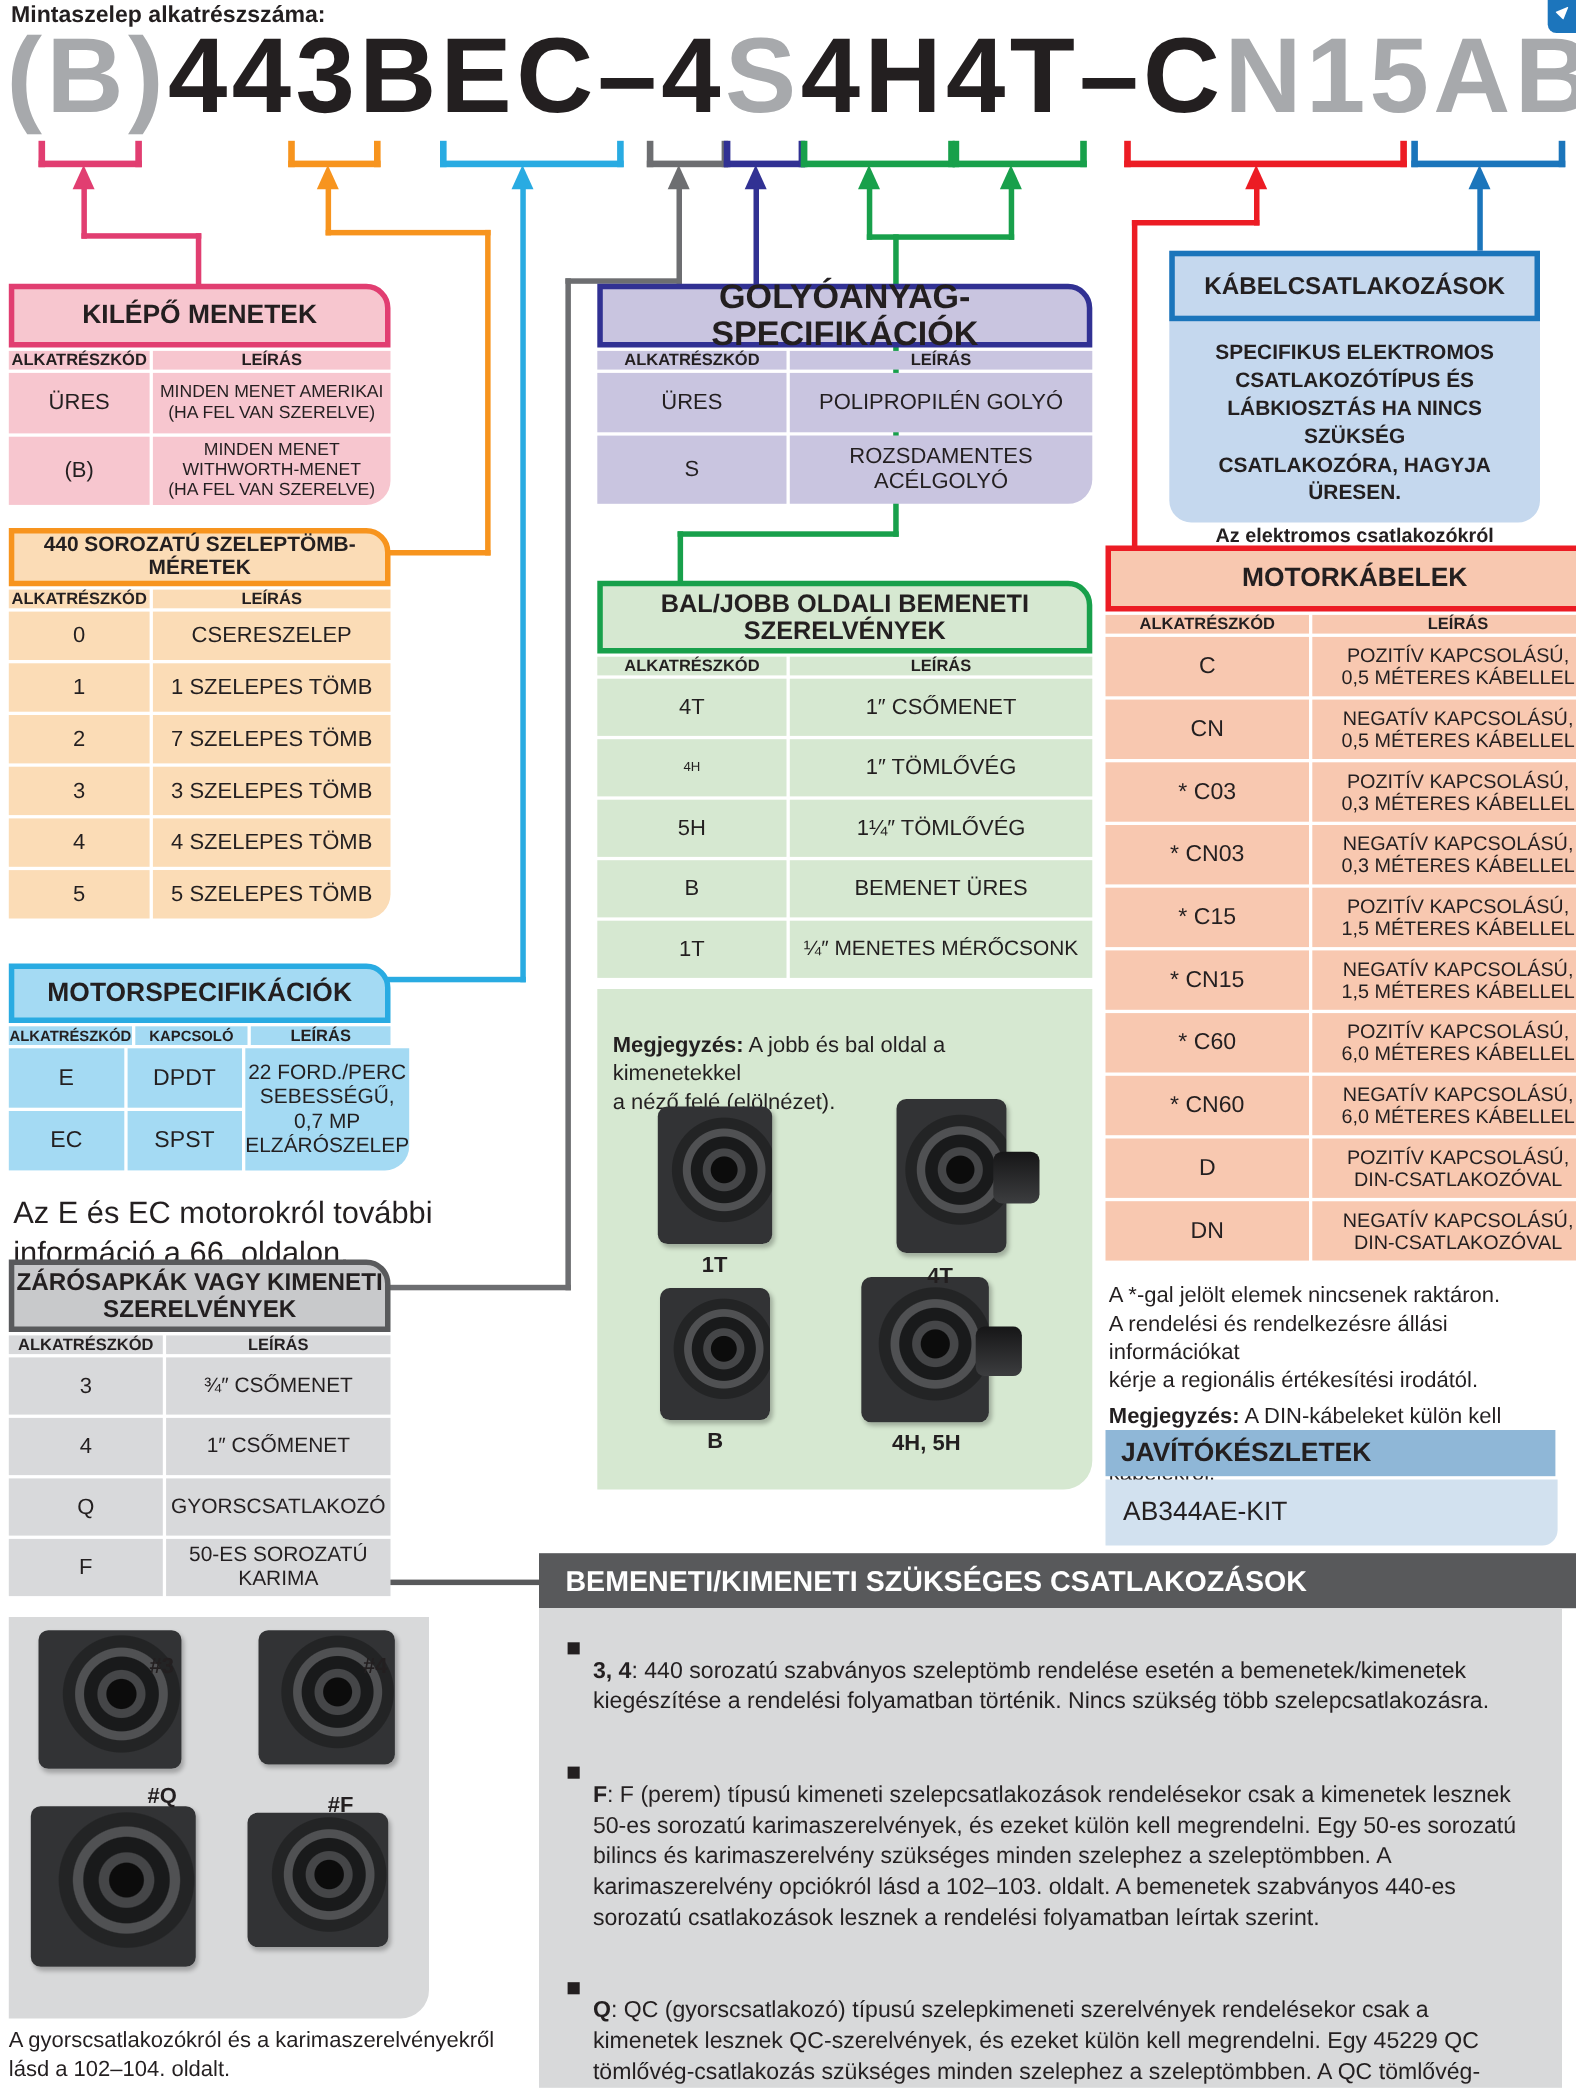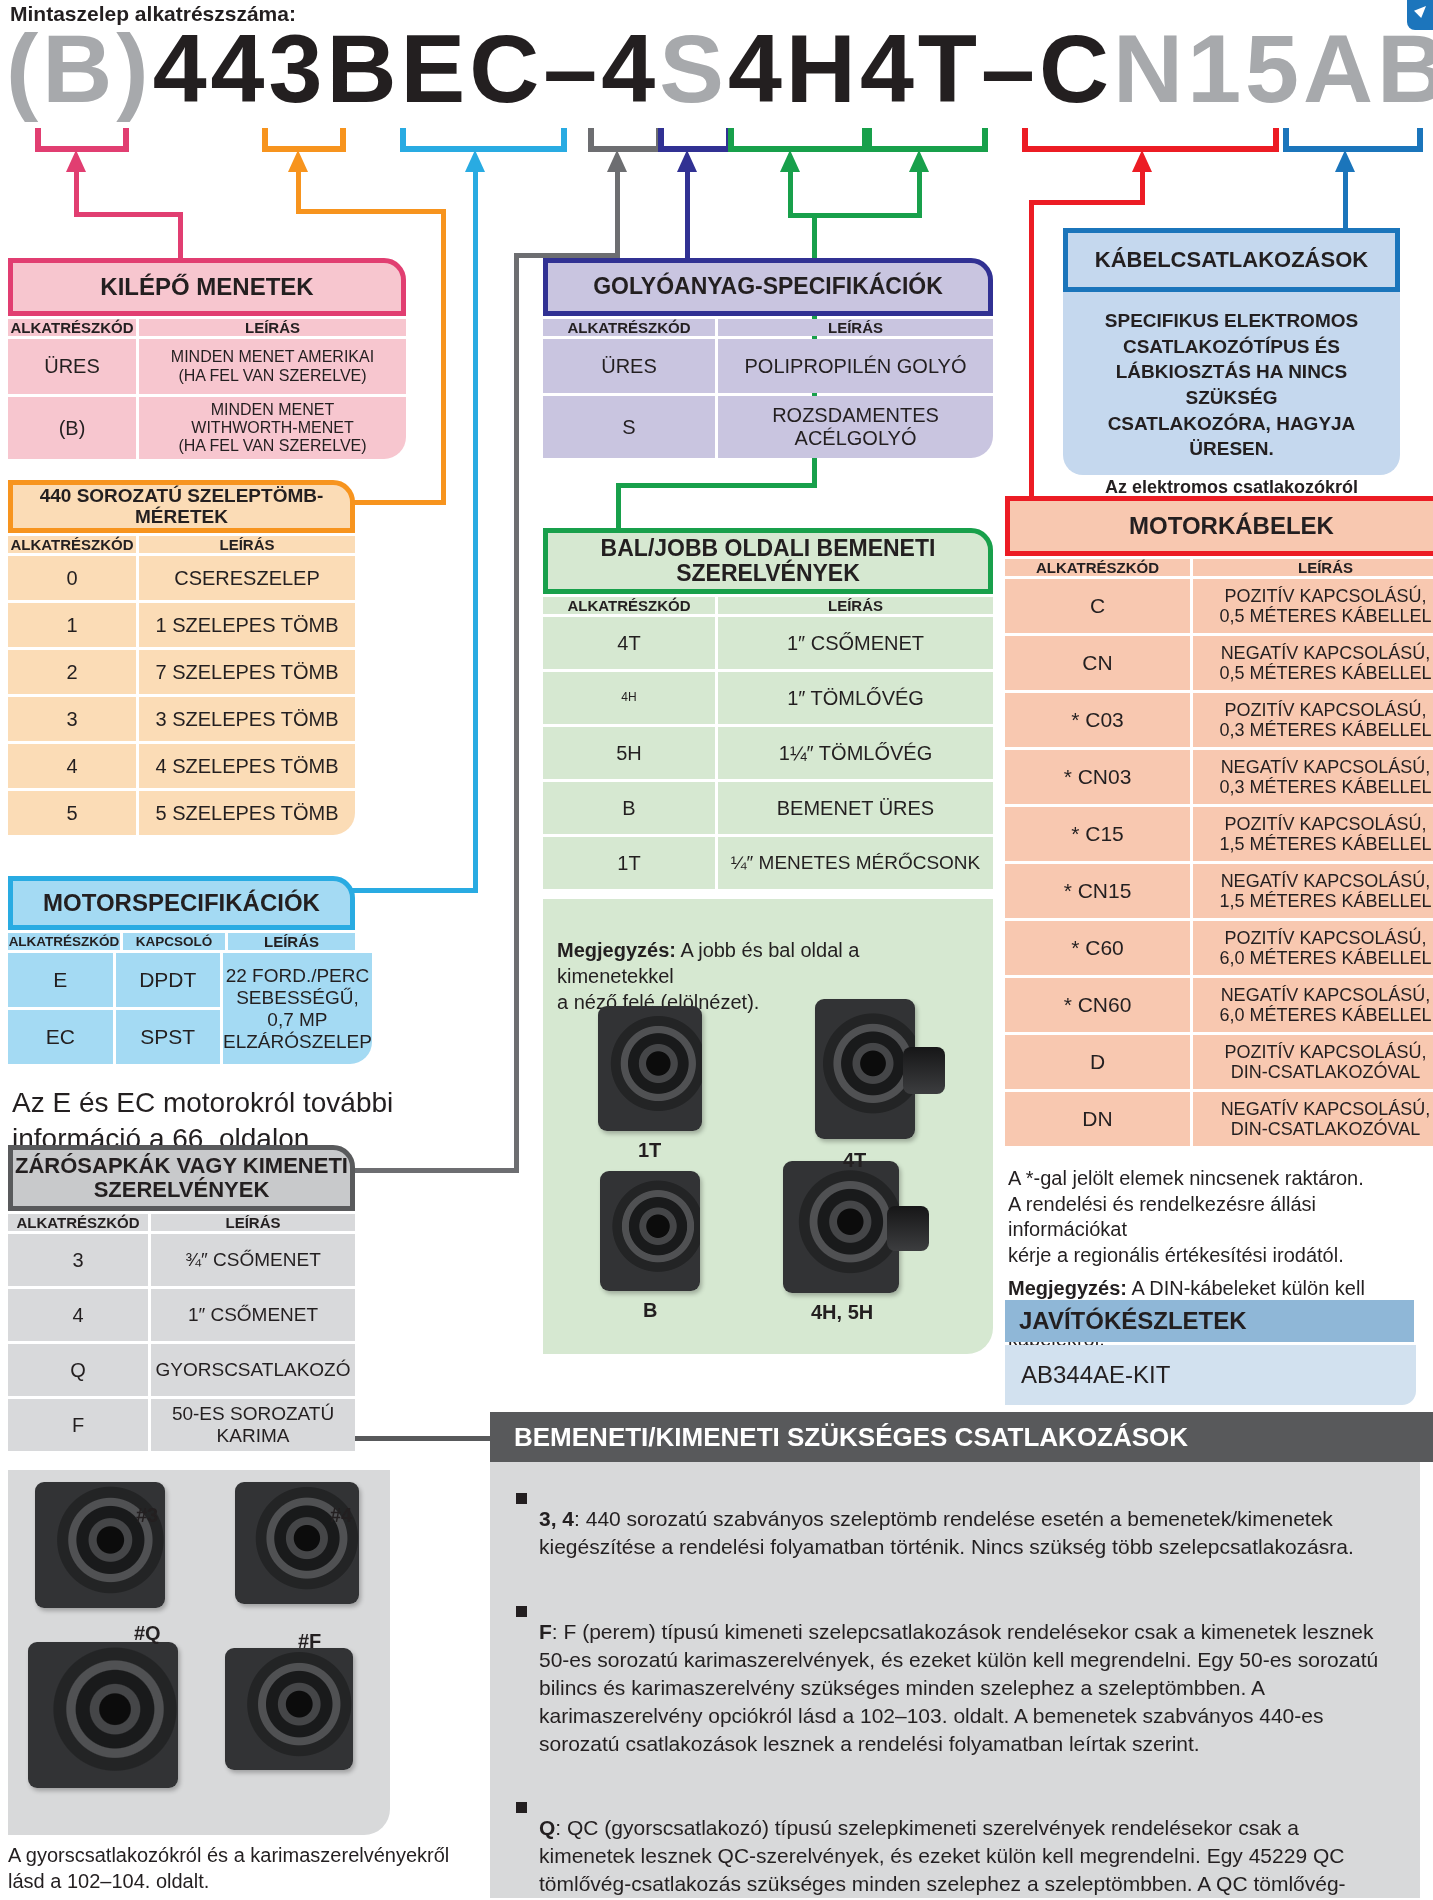--- a/index.html
+++ b/index.html
@@ -141,21 +141,21 @@
   <div class="ln bg-green" style="left:788px;top:213px;width:134px;height:5px"></div>
   <div class="ln bg-green" style="left:812px;top:213px;width:5px;height:275px"></div>
   <div class="ln bg-green" style="left:616px;top:483px;width:201px;height:5px"></div>
   <div class="ln bg-green" style="left:616px;top:483px;width:5px;height:50px"></div>
   <div class="ln bg-red" style="left:1140px;top:170px;width:5px;height:35px"></div>
   <div class="ln bg-red" style="left:1029px;top:200px;width:116px;height:5px"></div>
   <div class="ln bg-red" style="left:1029px;top:200px;width:5px;height:300px"></div>
   <div class="ln bg-blue" style="left:1343px;top:170px;width:5px;height:60px"></div>
   <div class="ln" style="left:352px;top:1436px;width:140px;height:5px;background:#58595b"></div>
 
-  <div class="tbl pinkT rounded-last" style="left:8px;top:258px;width:398px">
+  <div class="tbl pinkT rounded-last" style="left:8px;top:258px;width:347px">
     <div class="tbl-title" style="height:48px;font-size:24px">KILÉPŐ MENETEK</div>
     <div class="tbl-head" style="--codew:128px">
       <div class="cell code">ALKATRÉSZKÓD</div>
       <div class="cell desc">LEÍRÁS</div>
     </div>
     <div class="tbl-row" style="--codew:128px;height:55px">
       <div class="cell code" style="font-size:20px">ÜRES</div>
       <div class="cell desc" style="font-size:16px">MINDEN MENET AMERIKAI
 (HA FEL VAN SZERELVE)</div>
     </div>
@@ -256,21 +256,21 @@
     <div class="photo" style="left:217px;top:178px;width:128px;height:122px"></div>
     <div class="ph-label" style="left:128px;top:34px">#3</div>
     <div class="ph-label" style="left:322px;top:34px">#4</div>
     <div class="ph-label" style="left:126px;top:152px">#Q</div>
     <div class="ph-label" style="left:290px;top:160px">#F</div>
   </div>
   <div class="note" style="left:8px;top:1843px;font-size:20px">A gyorscsatlakozókról és a karimaszerelvényekről
 lásd a 102–104. oldalt.</div>
 
   <div class="tbl navyT rounded-last" style="left:543px;top:258px;width:450px">
-    <div class="tbl-title" style="height:48px;font-size:23px">GOLYÓANYAG-SPECIFIKÁCIÓK</div>
+    <div class="tbl-title" style="height:48px;font-size:31px">GOLYÓANYAG-SPECIFIKÁCIÓK</div>
     <div class="tbl-head" style="--codew:172px">
       <div class="cell code">ALKATRÉSZKÓD</div>
       <div class="cell desc">LEÍRÁS</div>
     </div>
     <div class="tbl-row" style="--codew:172px;height:54px">
       <div class="cell code" style="font-size:20px">ÜRES</div>
       <div class="cell desc" style="font-size:20px">POLIPROPILÉN GOLYÓ</div>
     </div>
     <div class="tbl-row" style="--codew:172px;height:62px">
       <div class="cell code" style="font-size:20px">S</div>

